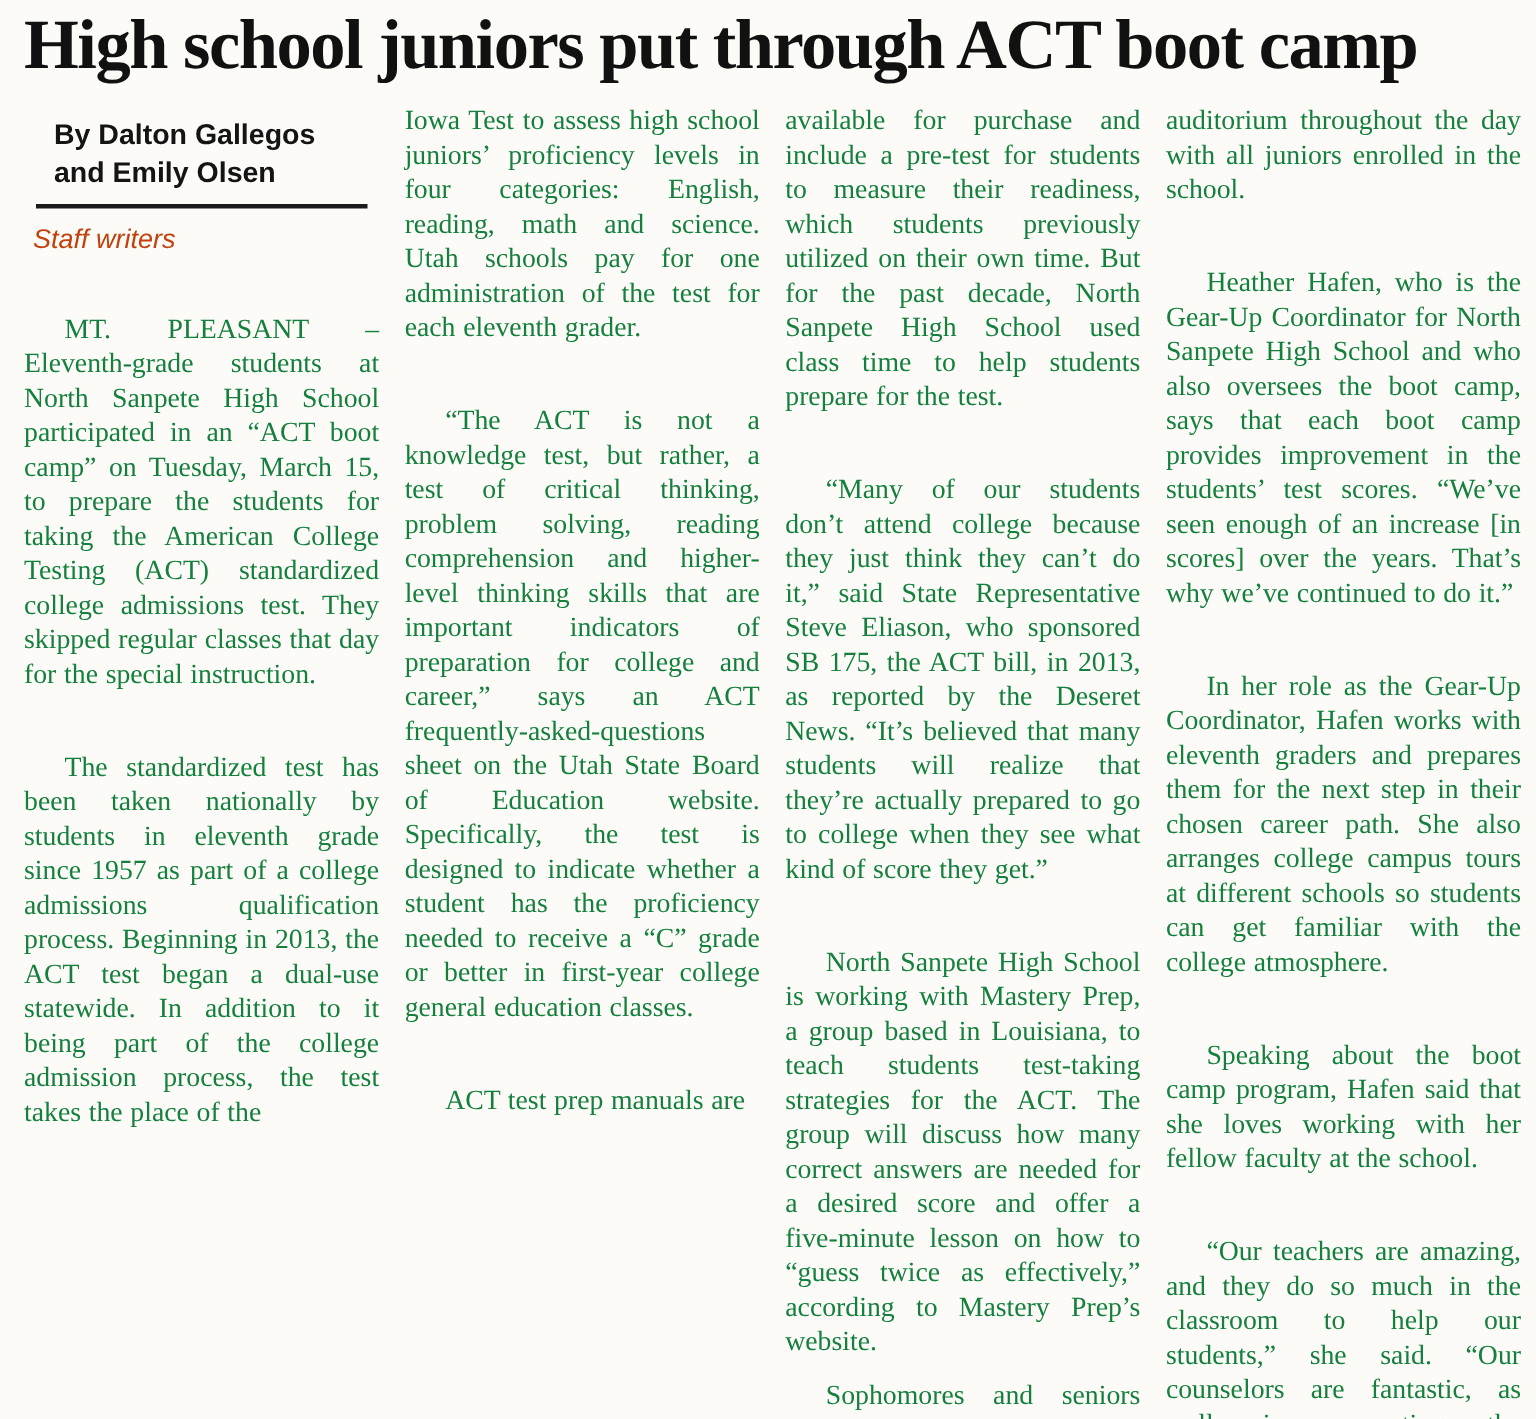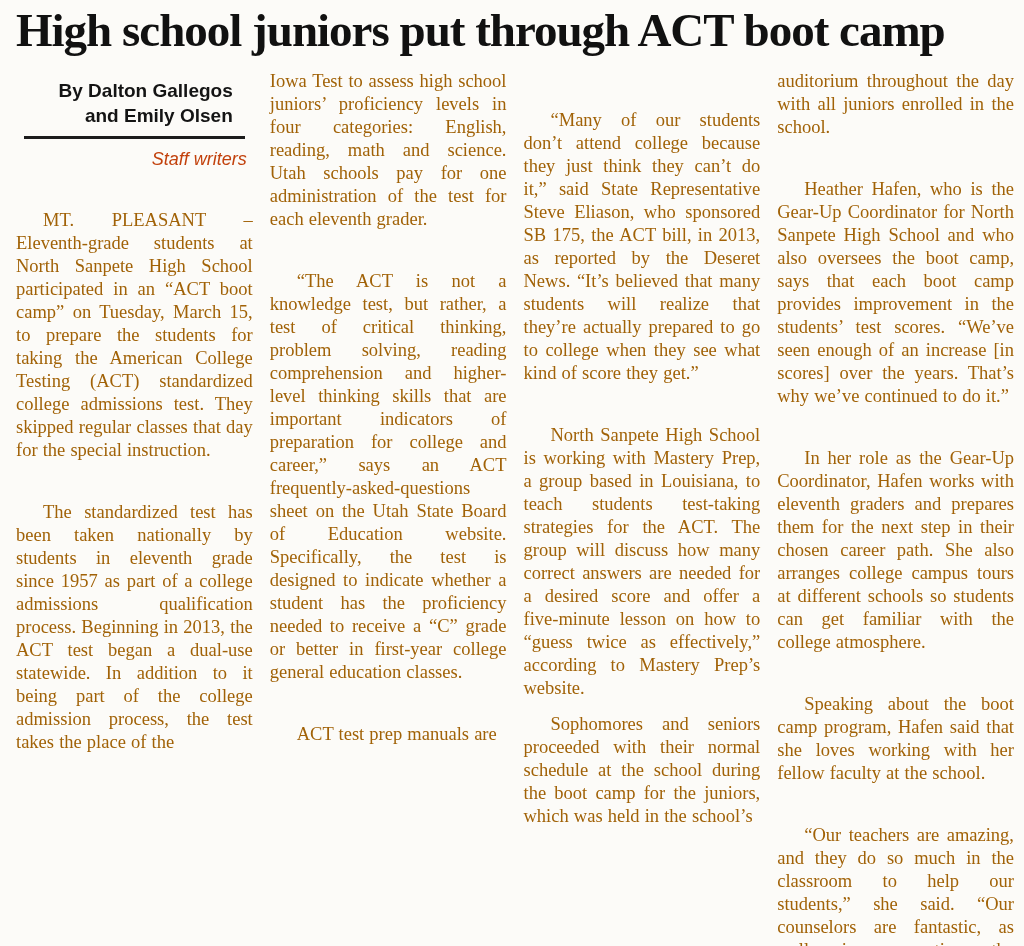--- a/index.html
+++ b/index.html
@@ -32,30 +32,30 @@
     align-items: flex-start;
   }
   .col {
     flex: 1 1 0;
     min-width: 0;
   }
   .para {
     font-size: 18.5px;
     line-height: 23px;
     text-align: justify;
-    color: #a16207;
+    color: #15803d;
     hyphens: auto;
     -webkit-hyphens: auto;
     word-spacing: 0.5px;
   }
   .para.indent { text-indent: 27px; margin-top: 39px; }
   .para.gap-top { margin-top: 13px; }
   .byline-block {
     margin: 8px 6px 16px 6px;
-    text-align: right;
+    text-align: left;
   }
   .byline-authors {
     font-family: "Liberation Sans", sans-serif;
     font-weight: 700;
     font-size: 19px;
     line-height: 25px;
     color: #141414;
     padding: 0 14px;
   }
   .byline-rule {
@@ -89,20 +89,21 @@
       <p class="para indent">The standardized test has been taken nationally by students in eleventh grade since 1957 as part of a college admissions qualification process. Beginning in 2013, the ACT test began a dual-use statewide. In addition to it being part of the college admission process, the test takes the place of the</p>
     </div>
 
     <div class="col">
       <p class="para">Iowa Test to assess high school juniors’ proficiency levels in four categories: English, reading, math and science. Utah schools pay for one administration of the test for each eleventh grader.</p>
       <p class="para indent">“The ACT is not a knowledge test, but rather, a test of critical thinking, problem solving, reading comprehension and higher-level thinking skills that are important indicators of preparation for college and career,” says an ACT frequently-asked-questions sheet on the Utah State Board of Education website. Specifically, the test is designed to indicate whether a student has the proficiency needed to receive a “C” grade or better in first-year college general education classes.</p>
       <p class="para indent">ACT test prep manuals are</p>
     </div>
 
     <div class="col">
+      <p class="para">available for purchase and include a pre-test for students to measure their readiness, which students previously utilized on their own time. But for the past decade, North Sanpete High School used class time to help students prepare for the test.</p>
       <p class="para indent">“Many of our students don’t attend college because they just think they can’t do it,” said State Representative Steve Eliason, who sponsored SB 175, the ACT bill, in 2013, as reported by the Deseret News. “It’s believed that many students will realize that they’re actually prepared to go to college when they see what kind of score they get.”</p>
       <p class="para indent">North Sanpete High School is working with Mastery Prep, a group based in Louisiana, to teach students test-taking strategies for the ACT. The group will discuss how many correct answers are needed for a desired score and offer a five-minute lesson on how to “guess twice as effectively,” according to Mastery Prep’s website.</p>
       <p class="para indent gap-top">Sophomores and seniors proceeded with their normal schedule at the school during the boot camp for the juniors, which was held in the school’s</p>
     </div>
 
     <div class="col">
       <p class="para">auditorium throughout the day with all juniors enrolled in the school.</p>
       <p class="para indent">Heather Hafen, who is the Gear-Up Coordinator for North Sanpete High School and who also oversees the boot camp, says that each boot camp provides improvement in the students’ test scores. “We’ve seen enough of an increase [in scores] over the years. That’s why we’ve continued to do it.”</p>
       <p class="para indent">In her role as the Gear-Up Coordinator, Hafen works with eleventh graders and prepares them for the next step in their chosen career path. She also arranges college campus tours at different schools so students can get familiar with the college atmosphere.</p>
       <p class="para indent">Speaking about the boot camp program, Hafen said that she loves working with her fellow faculty at the school.</p>

